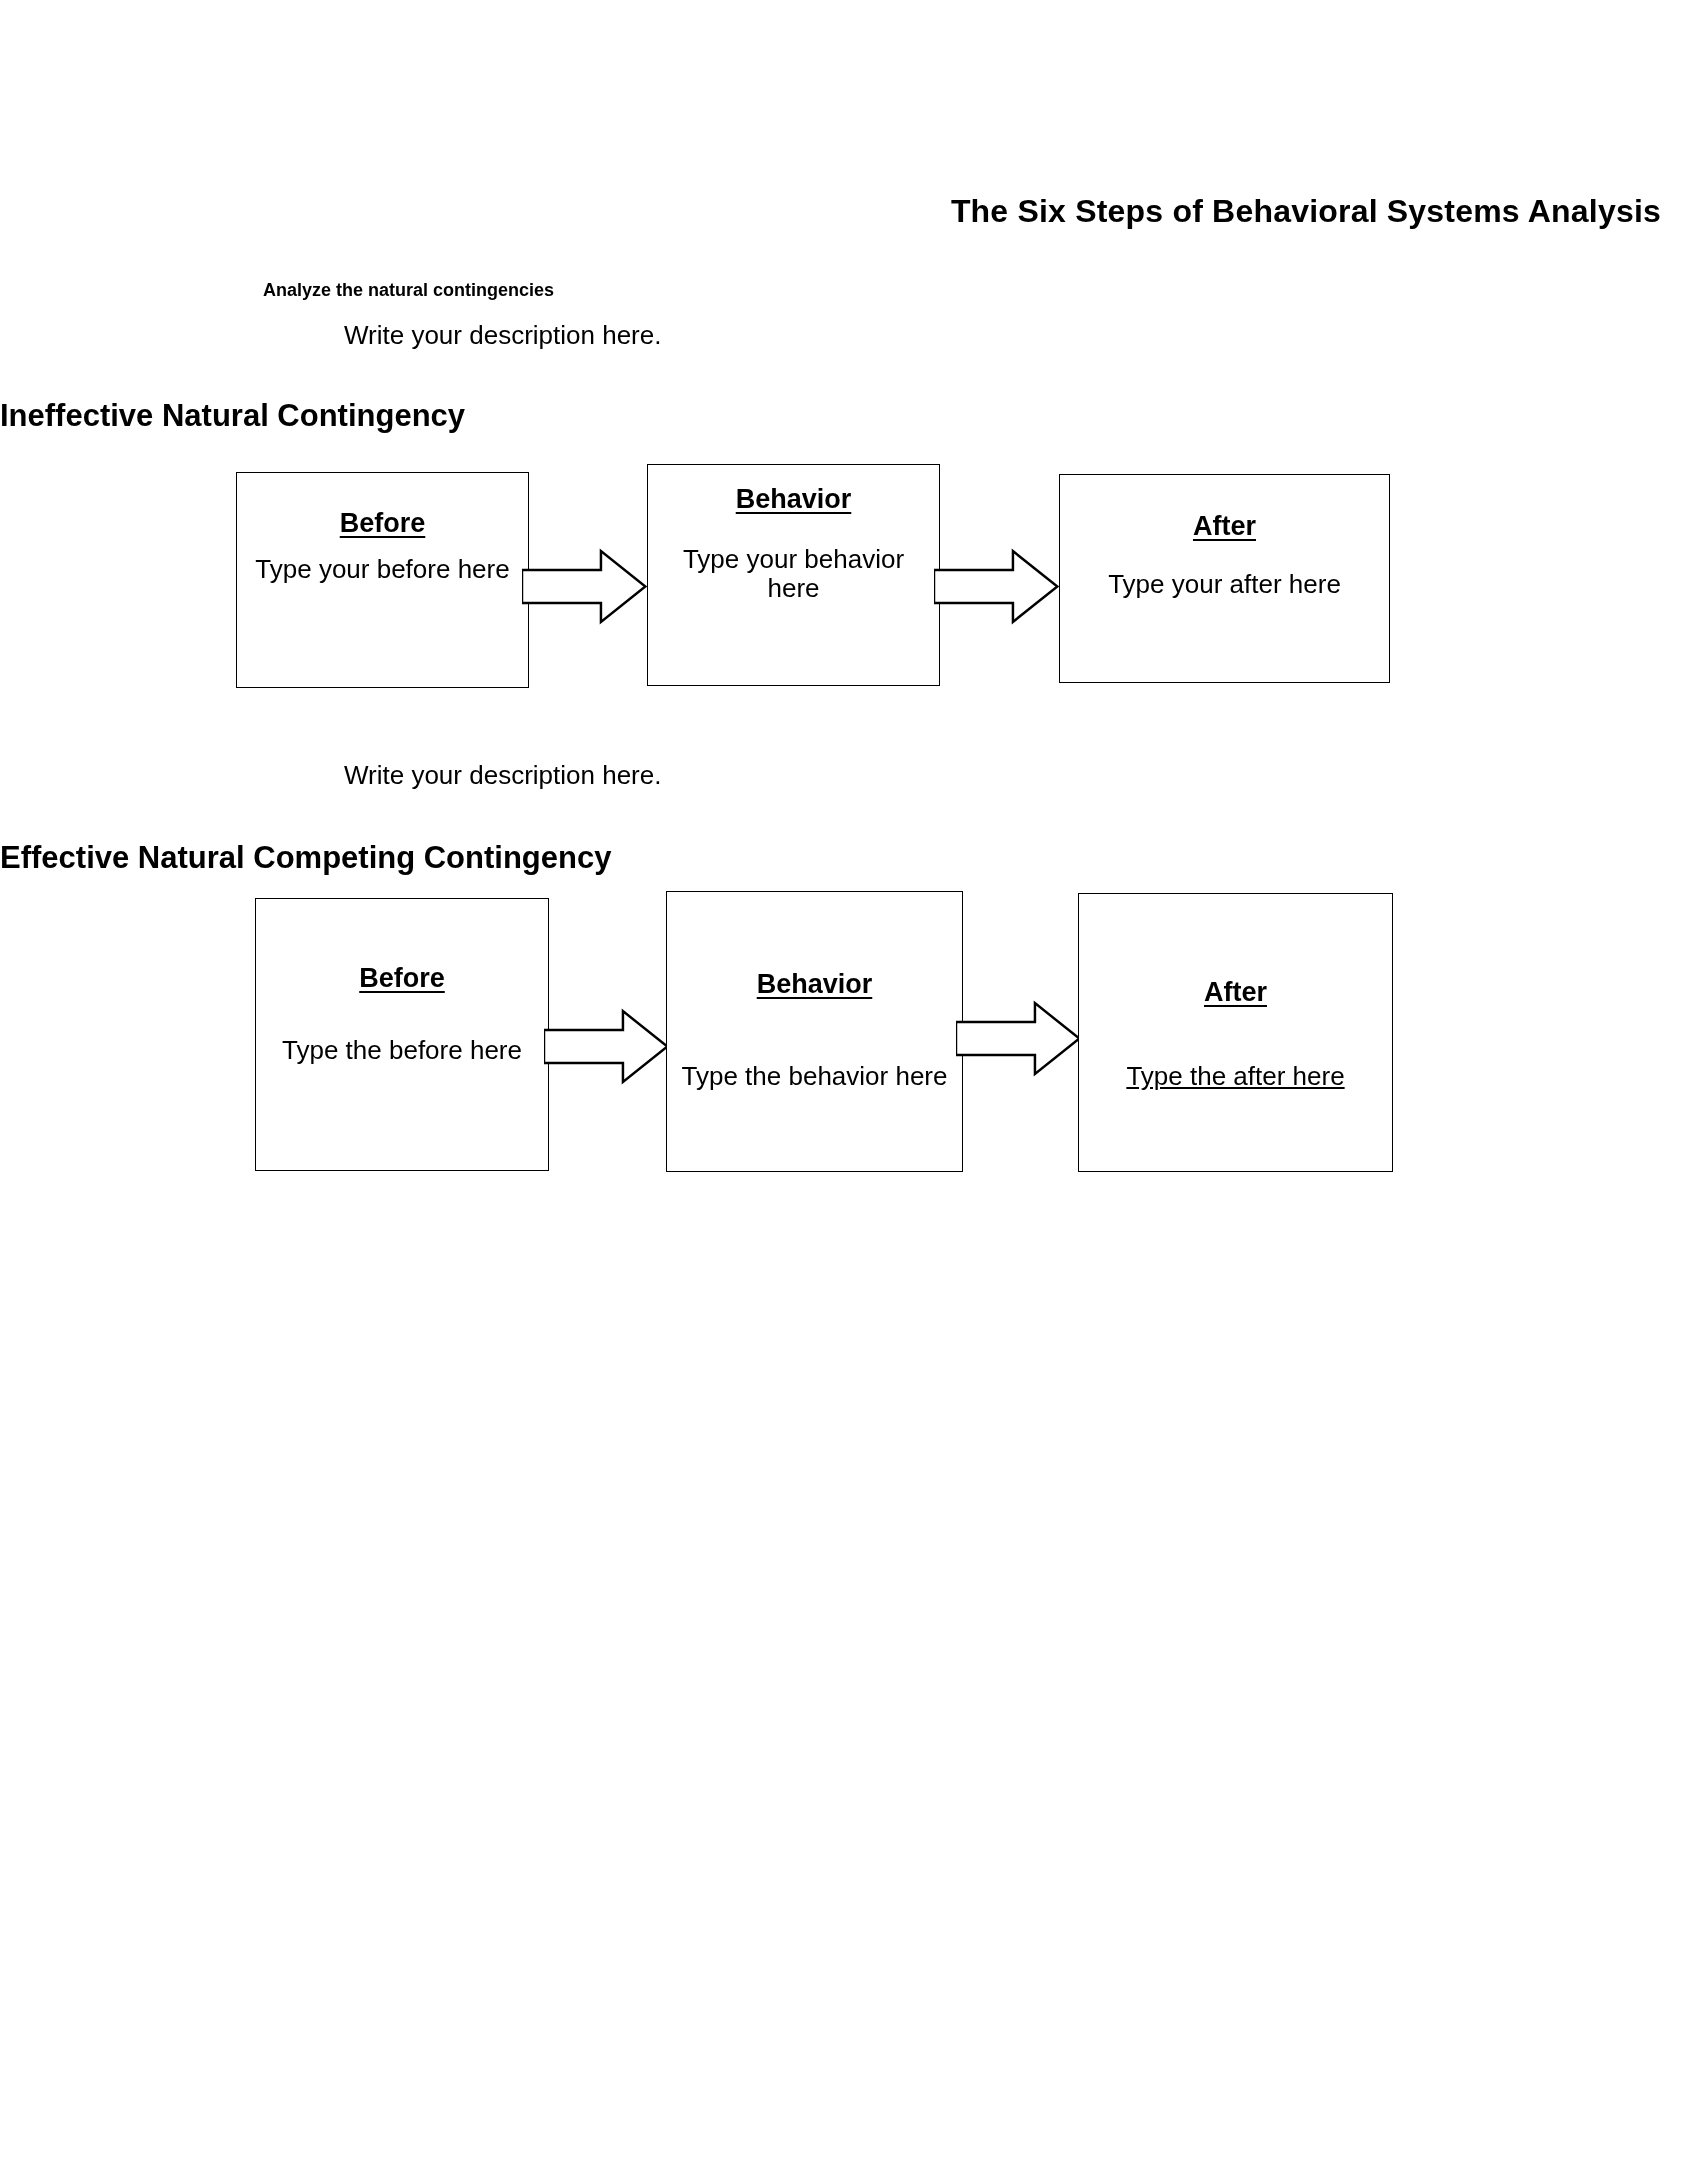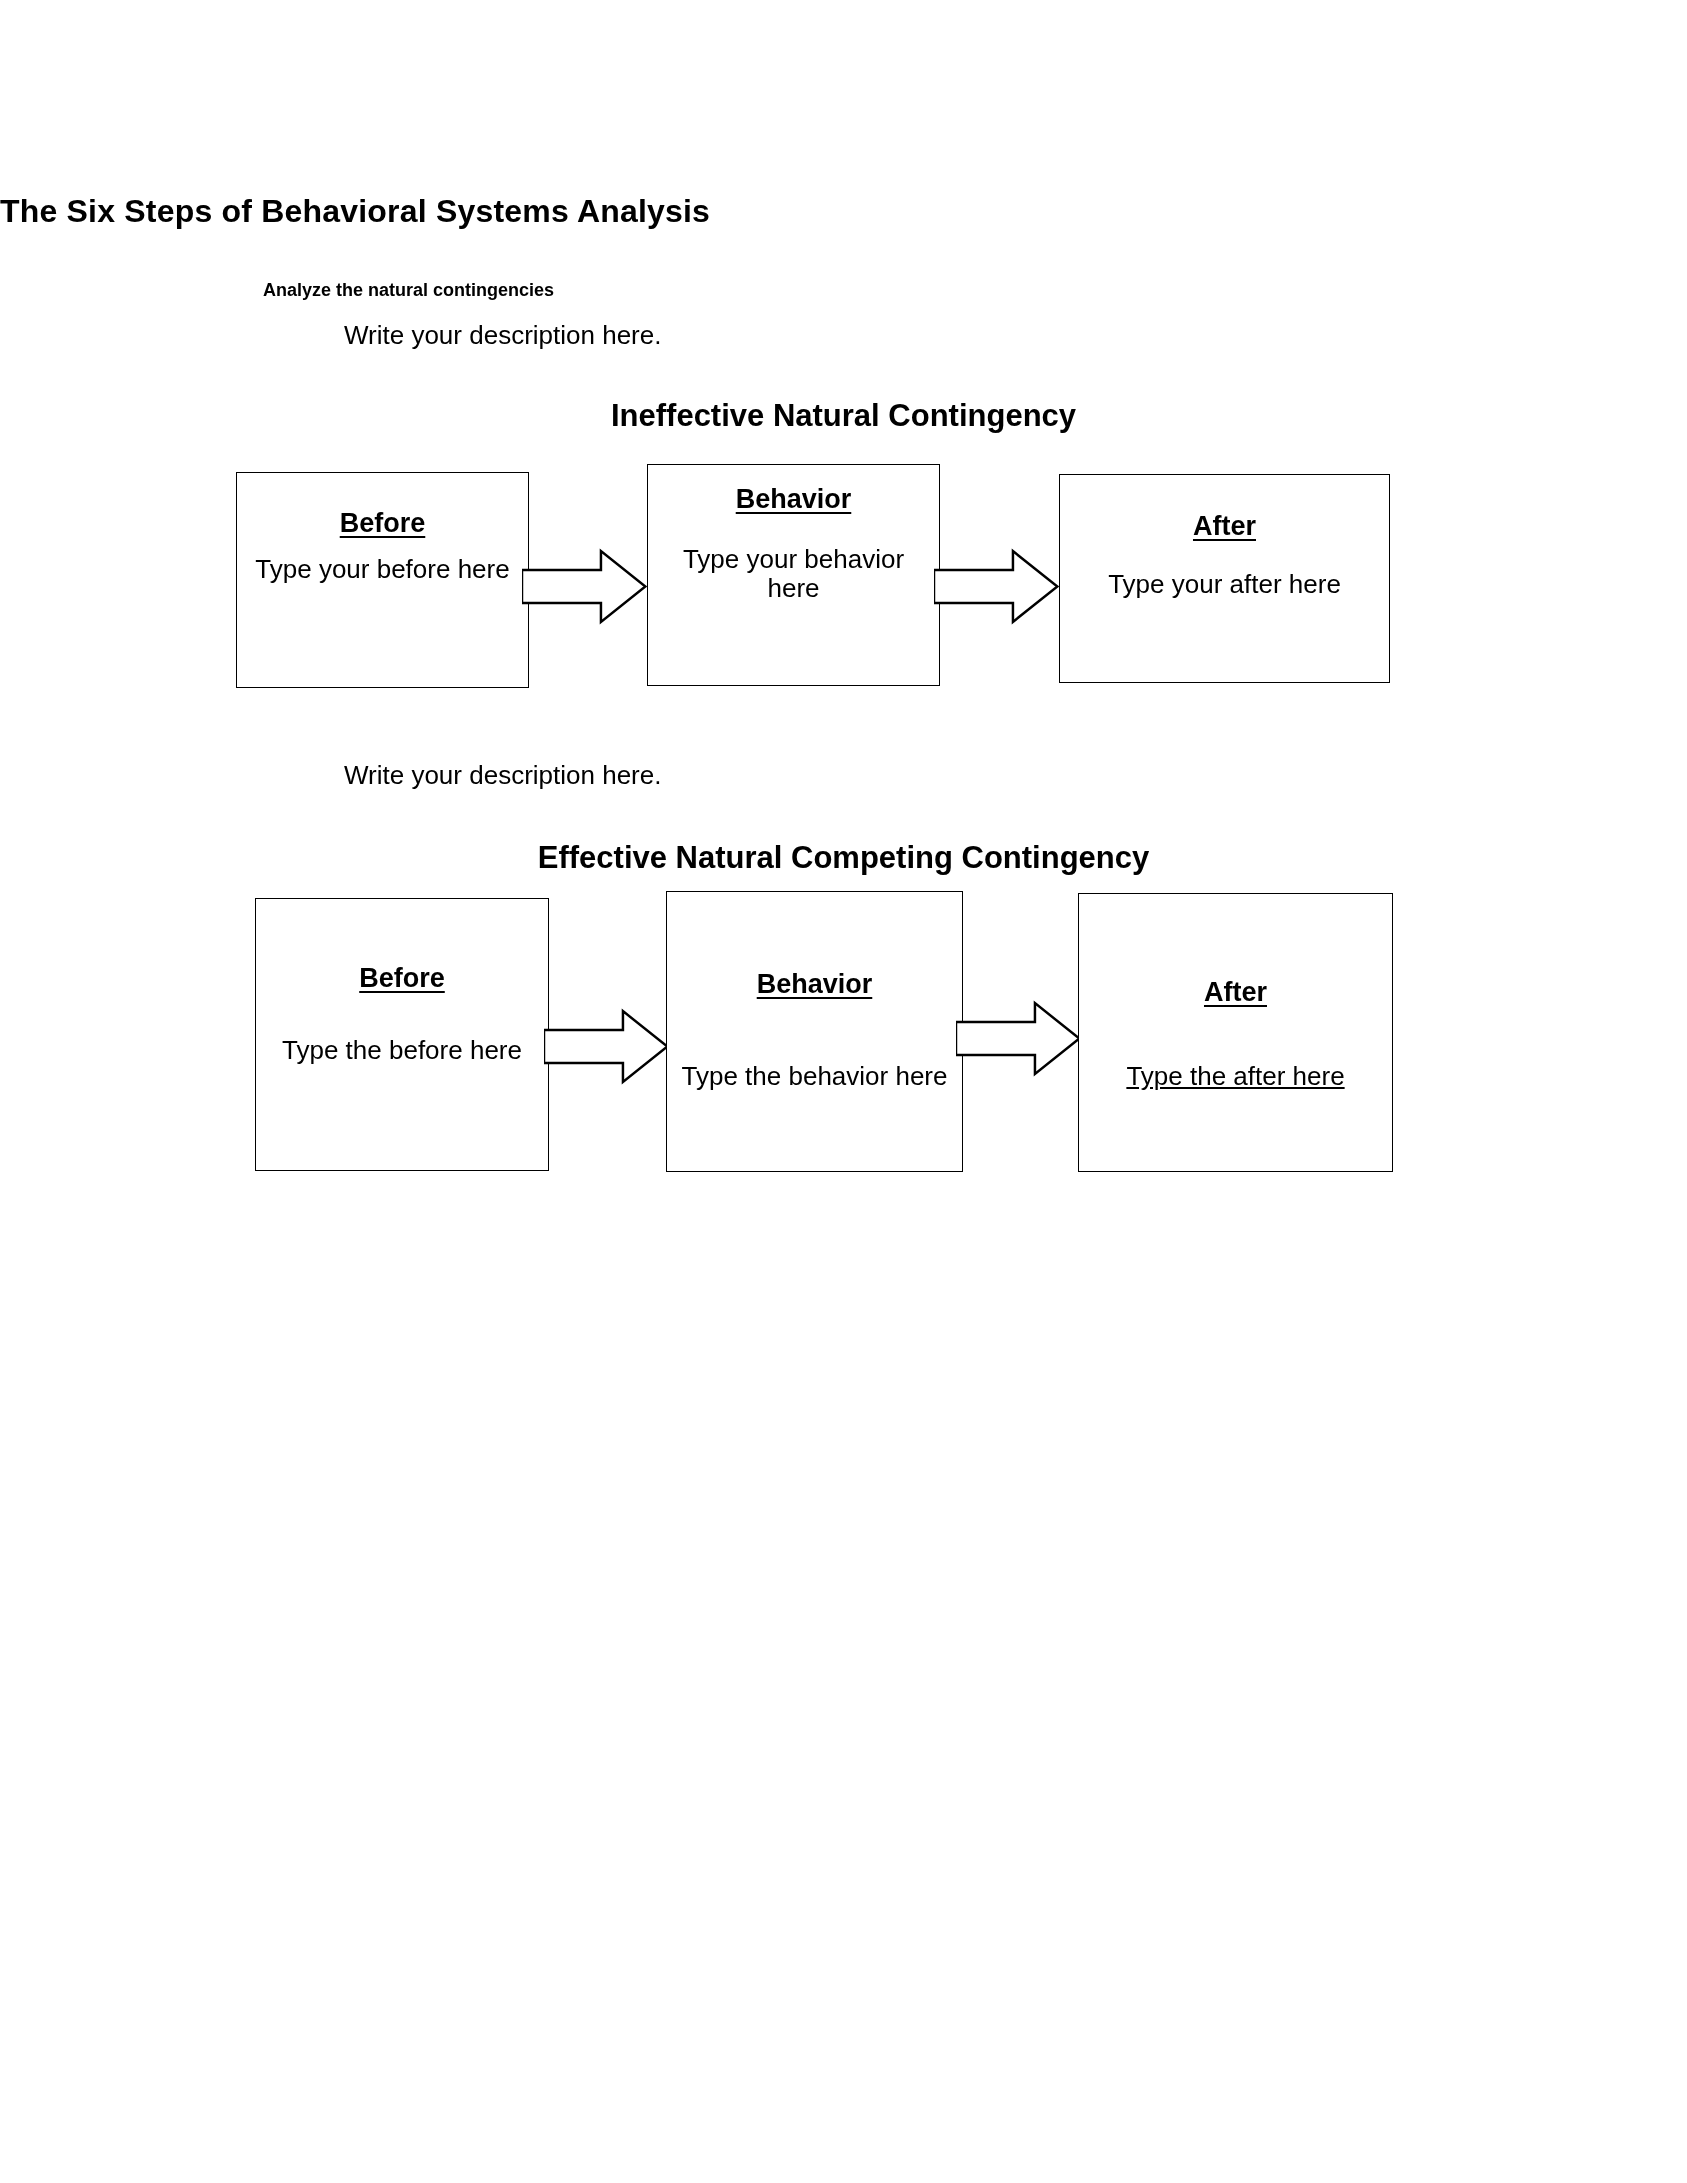--- a/index.html
+++ b/index.html
@@ -18,24 +18,25 @@
     background: #ffffff;
     overflow: hidden;
   }
 
   
   .doc-title {
     position: absolute;
     left: 0;
     top: 193px;
     width: 1641px;
-    text-align: left;
+    text-align: right;
     font-size: 32px;
     font-weight: bold;
     letter-spacing: 0.2px;
+    padding-left: 20px;
   }
   .step-heading {
     position: absolute;
     left: 242px;
     top: 280px;
     font-size: 18px;
     font-weight: bold;
     margin-left: 21px;
   }
   .desc-line-1 {
@@ -49,21 +50,21 @@
     position: absolute;
     left: 344px;
     top: 760px;
     font-size: 26px;
     font-weight: normal;
   }
   .section-title {
     position: absolute;
     width: 1687px;
     left: 0;
-    text-align: center;
+    text-align: left;
     font-size: 31px;
     font-weight: bold;
   }
   .section-title.s1 { top: 398px; }
   .section-title.s2 { top: 840px; }
 
   
   .cbox {
     position: absolute;
     border: 1.6px solid #000000;

